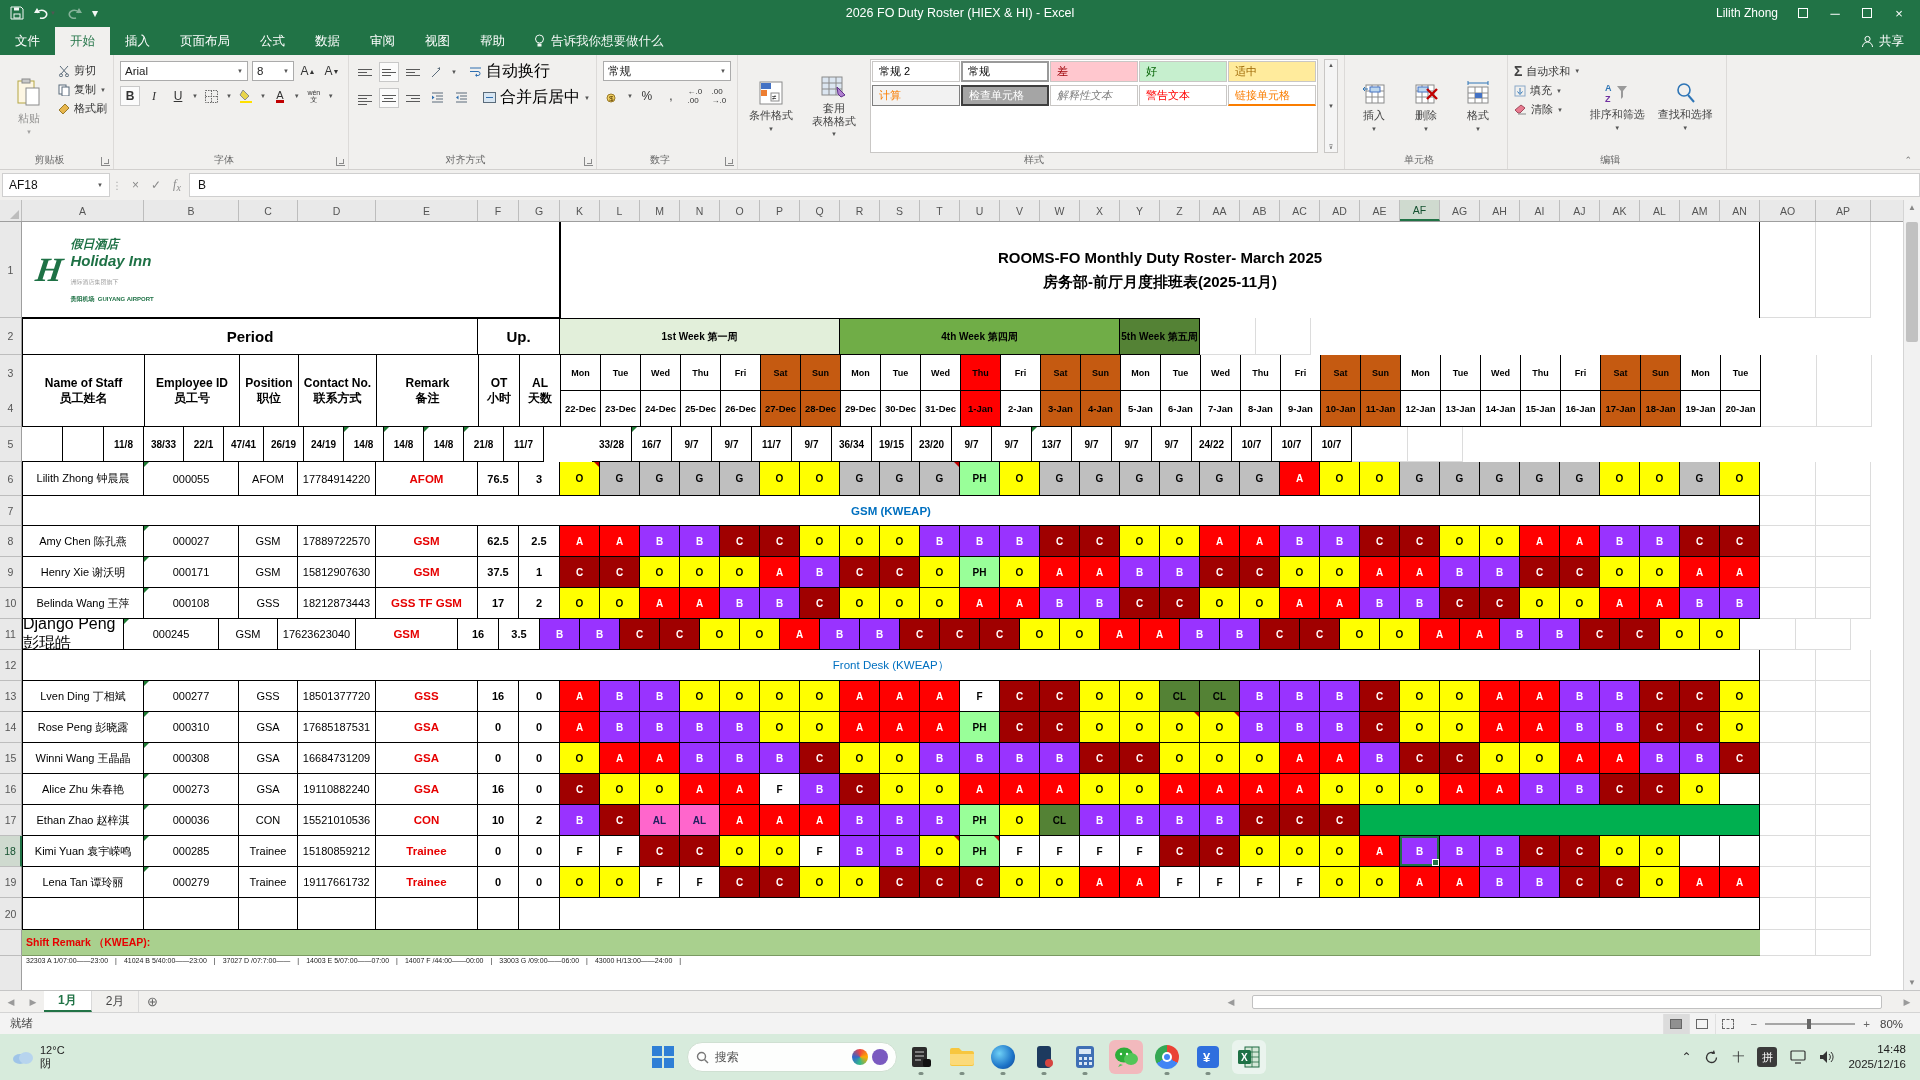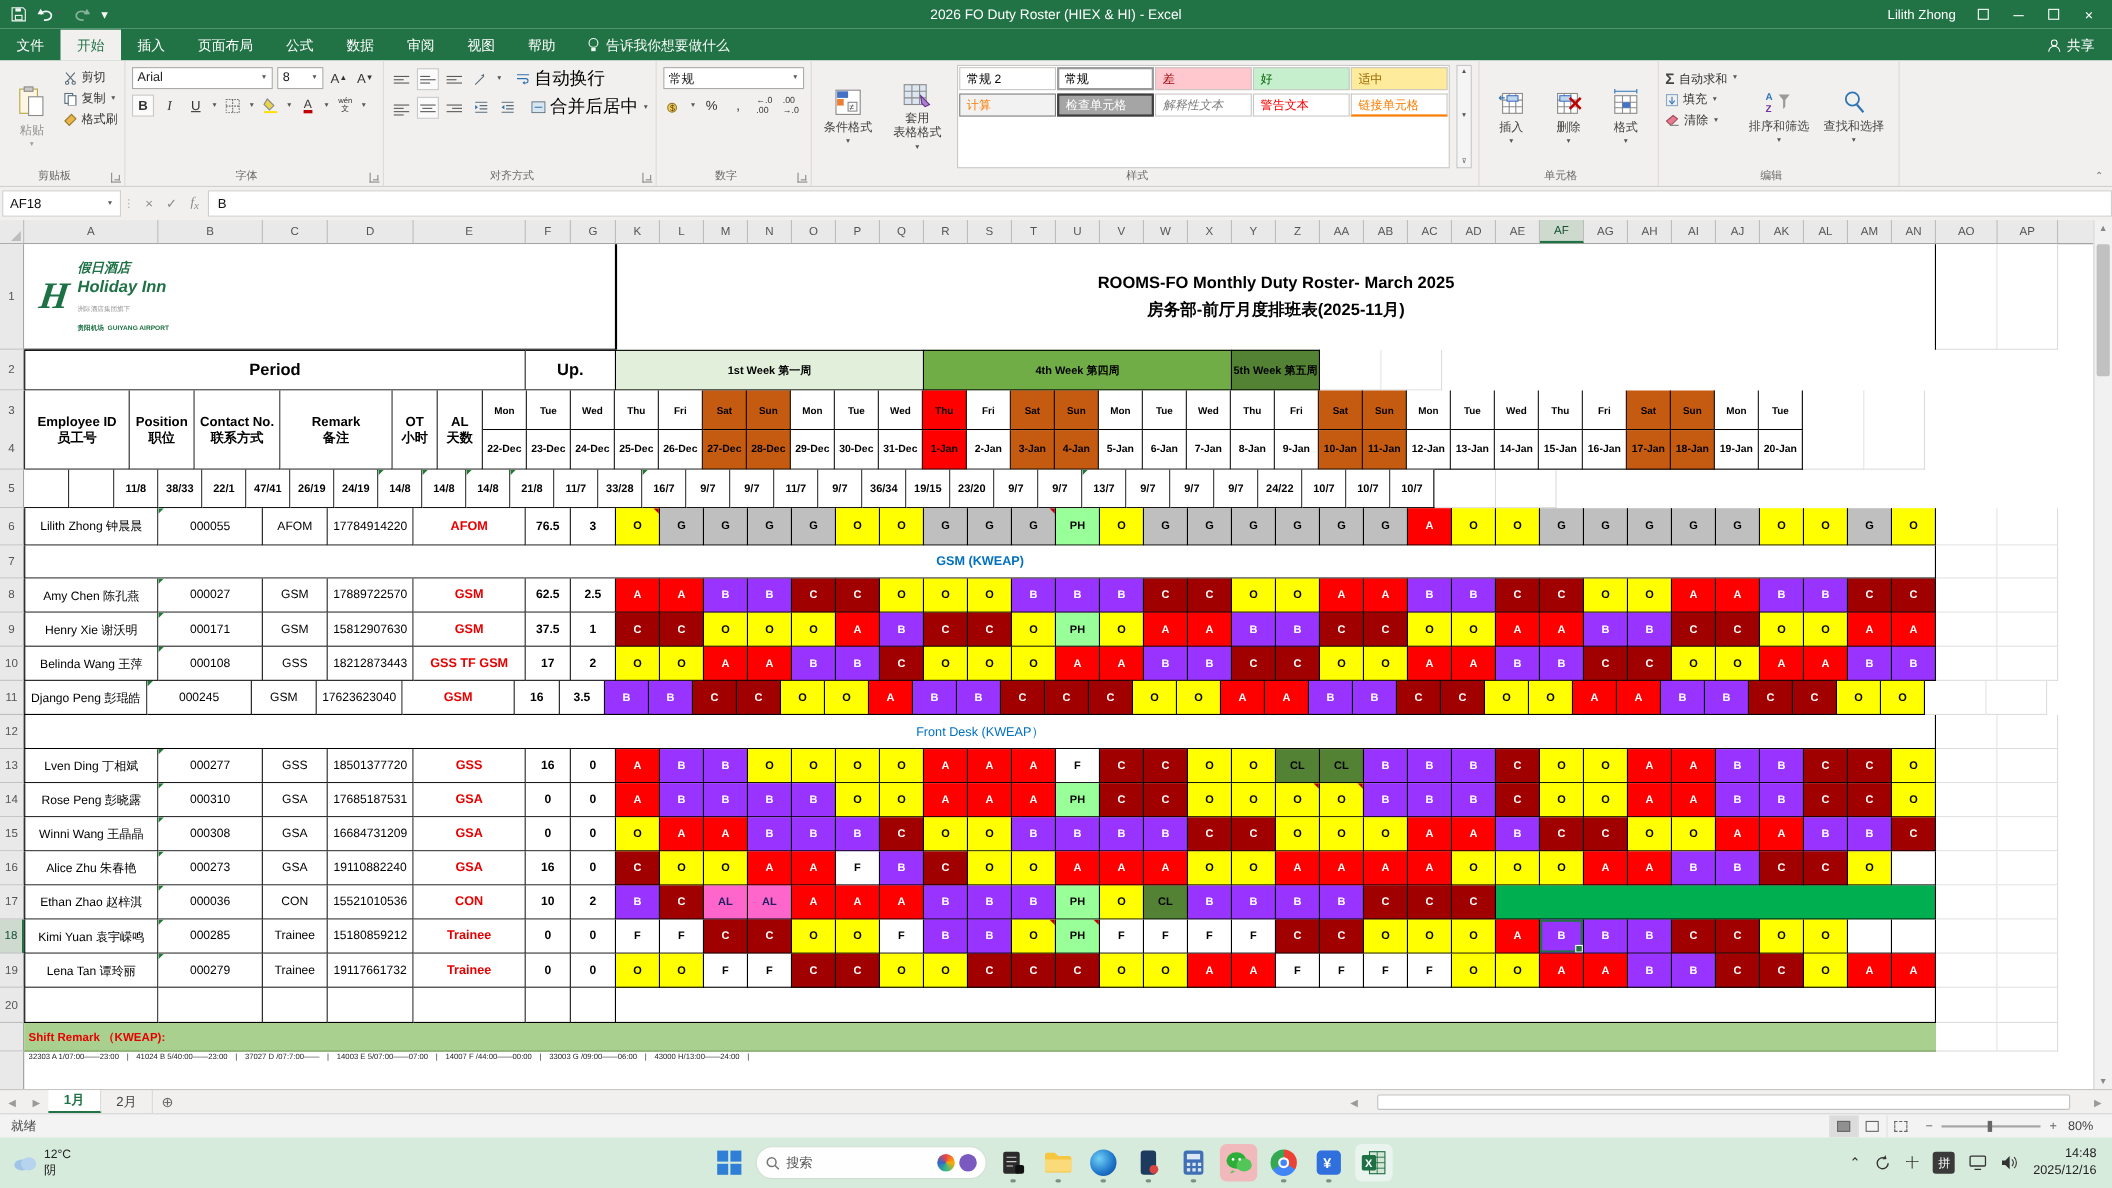--- a/index.html
+++ b/index.html
@@ -568,20 +568,24 @@
           <div class="cell" style="width:80px;height:37px;background:#548235;font-weight:bold;font-size:10px;border-top:1px solid #000">5th Week 第五周</div>
           <div class="ghost" style="width:56px;height:37px"></div>
           <div class="ghost" style="width:55px;height:37px"></div>
         </div>
         <div class="grow">
           <div class="gut" style="height:72px;flex-direction:column;justify-content:space-around">
             <span>3</span>
             <span>4</span>
           </div>
 <div style="border-left:1px solid #000;display:flex">
+            <div class="cell hdr2" style="width:122px;height:72px">
+              <span>Name of Staff</span>
+              <span>员工姓名</span>
+            </div>
             <div class="cell hdr2" style="width:95px;height:72px">
               <span>Employee ID</span>
               <span>员工号</span>
             </div>
             <div class="cell hdr2" style="width:59px;height:72px">
               <span>Position</span>
               <span>职位</span>
             </div>
             <div class="cell hdr2" style="width:78px;height:72px">
               <span>Contact No.</span>
@@ -703,21 +707,21 @@
             <span class="gflag"></span>
             <span style="font-weight:bold;font-size:10px">14/8</span>
           </div>
           <div class="cell" style="width:40px;height:35px;">
             <span class="gflag"></span>
             <span style="font-weight:bold;font-size:10px">21/8</span>
           </div>
           <div class="cell" style="width:40px;height:35px;">
             <span style="font-weight:bold;font-size:10px">11/7</span>
           </div>
-          <div class="cell" style="width:40px;height:35px;">
+          <div class="cell" style="width:40px;height:35px;margin-left:48px;">
             <span style="font-weight:bold;font-size:10px">33/28</span>
           </div>
           <div class="cell" style="width:40px;height:35px;">
             <span class="gflag"></span>
             <span style="font-weight:bold;font-size:10px">16/7</span>
           </div>
           <div class="cell" style="width:40px;height:35px;">
             <span style="font-weight:bold;font-size:10px">9/7</span>
           </div>
           <div class="cell" style="width:40px;height:35px;">
@@ -1183,21 +1187,21 @@
             <span class="shift" style="color:#FFFFFF">B</span>
           </div>
           <div class="cell" style="width:40px;height:31px;background:#9933FF">
             <span class="shift" style="color:#FFFFFF">B</span>
           </div>
           <div class="ghost" style="width:56px;height:31px"></div>
           <div class="ghost" style="width:55px;height:31px"></div>
         </div>
         <div class="grow">
           <div class="gut" style="height:31px">11</div>
-          <div class="cell" style="width:112px;height:31px;border-left:1px solid #000;font-size:11px">Django Peng 彭琨皓</div>
+          <div class="cell" style="width:102px;height:31px;border-left:1px solid #000;font-size:16px">Django Peng 彭琨皓</div>
           <div class="cell" style="width:95px;height:31px;font-size:11px"><span class="gflag"></span>000245</div>
           <div class="cell" style="width:59px;height:31px;font-size:11px">GSM</div>
           <div class="cell" style="width:78px;height:31px;font-size:11px">17623623040</div>
           <div class="cell" style="width:102px;height:31px;font-size:11.5px;font-weight:bold;color:#e60000">GSM</div>
           <div class="cell" style="width:41px;height:31px;font-weight:bold;font-size:11px">16</div>
           <div class="cell" style="width:41px;height:31px;font-weight:bold;font-size:11px">3.5</div>
           <div class="cell" style="width:40px;height:31px;background:#9933FF">
             <span class="shift" style="color:#FFFFFF">B</span>
           </div>
           <div class="cell" style="width:40px;height:31px;background:#9933FF">

